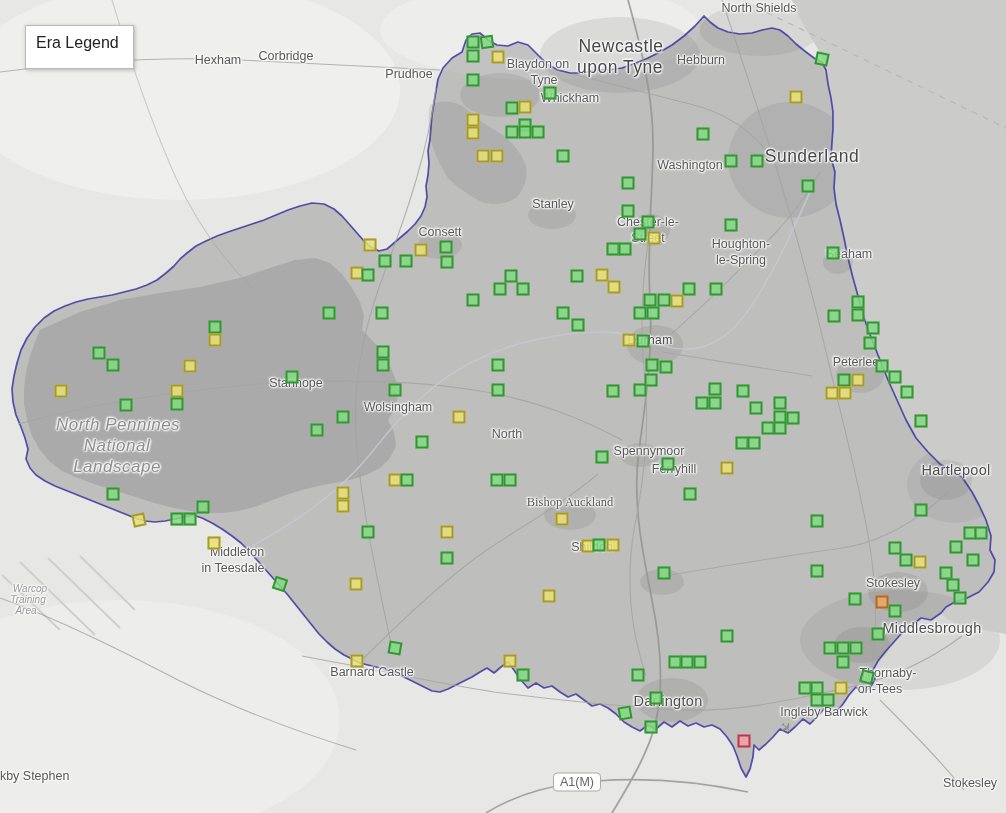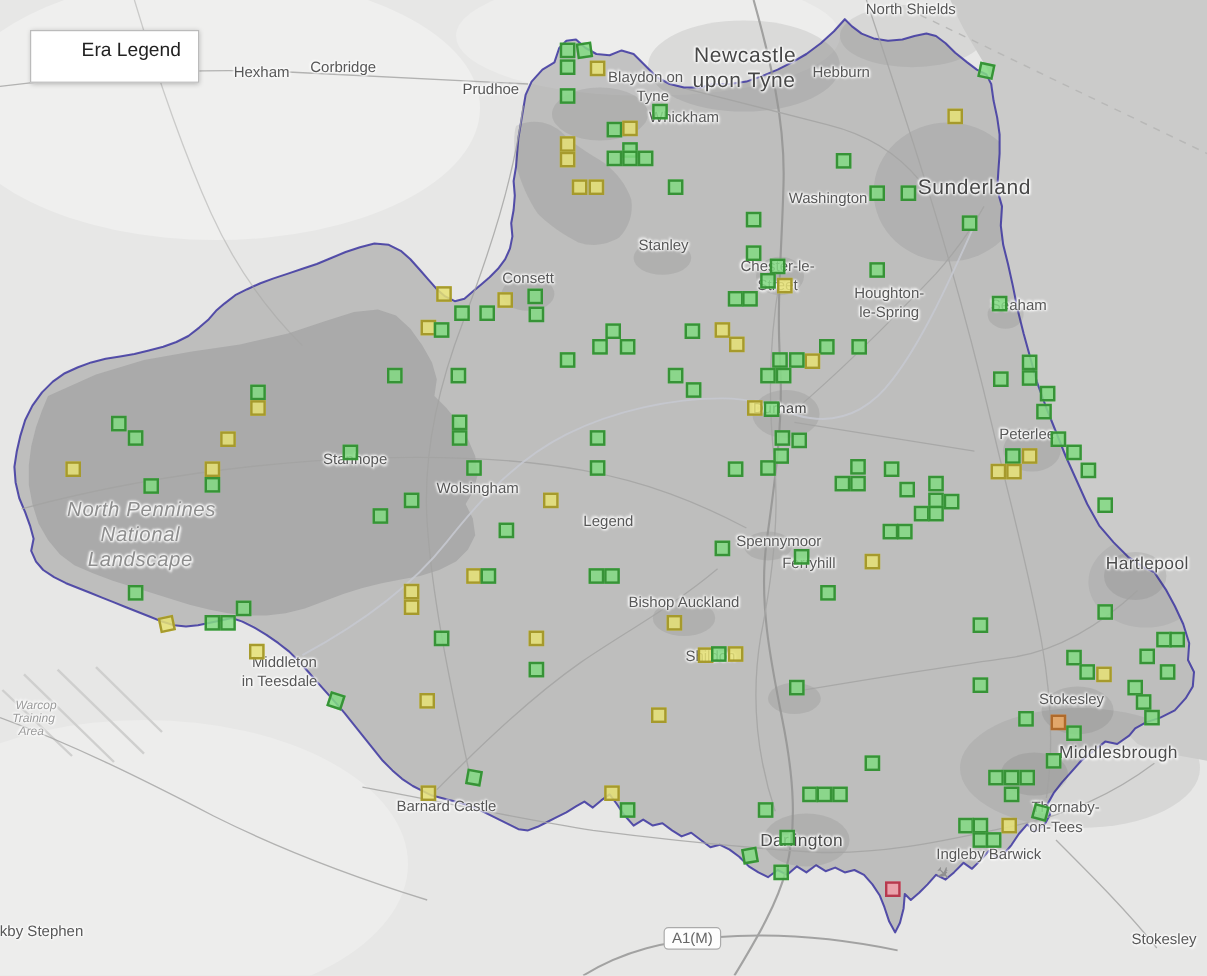--- a/index.html
+++ b/index.html
@@ -15,21 +15,21 @@
   .city-dm{font-size:12px;color:#3f3f3f;letter-spacing:.4px;}
   .area{font-style:italic;font-size:17px;color:#8d8d8d;letter-spacing:.5px;}
   .area-sm{font-style:italic;font-size:10px;color:#9a9a9a;}
   .badge{position:absolute;transform:translate(-50%,-50%);background:#fdfdfd;border:1.5px solid #ababab;
      border-radius:4px;padding:0 6px;font-size:12.5px;color:#666;line-height:17px;}
   .plane{position:absolute;transform:translate(-50%,-50%) rotate(45deg);color:#8f8f8f;font-size:15px;}
   .marker{position:absolute;width:13px;height:13px;box-sizing:border-box;border:2px solid;
      transform:translate(-50%,-50%);pointer-events:auto;cursor:pointer;}
   #legend{position:absolute;left:25px;top:25px;background:#fff;border:1px solid #bbb;
      box-shadow:1px 1px 4px rgba(0,0,0,.25);padding:8px 14px 10px 10px;z-index:50;}
-  #legend .title{font-size:16px;color:#222;margin-bottom:6px;margin-left:32px;}
+  #legend .title{font-size:16px;color:#222;margin-bottom:6px;}
   .legend-row{display:flex;align-items:center;margin:5px 0;font-size:15.5px;color:#1c1c1c;}
   .legend-swatch{width:15px;height:15px;box-sizing:border-box;border:2px solid;margin-right:8px;flex:none;}
 </style>
 </head>
 <body>
 
 <div id="map">
 
   <svg id="base-svg" width="1006" height="813" viewBox="0 0 1006 813">
 
@@ -117,24 +117,24 @@
       <span class="map-label town" style="left: 690px; top: 165px;">Washington</span>
       <span class="map-label town" style="left: 553px; top: 204px;">Stanley</span>
       <span class="map-label town" style="left: 648px; top: 222px;">Chester-le-</span>
       <span class="map-label town" style="left: 648px; top: 238px;">Street</span>
       <span class="map-label town" style="left: 741px; top: 244px;">Houghton-</span>
       <span class="map-label town" style="left: 741px; top: 260px;">le-Spring</span>
       <span class="map-label town" style="left: 849px; top: 254px;">Seaham</span>
       <span class="map-label town" style="left: 440px; top: 232px;">Consett</span>
       <span class="map-label town" style="left: 296px; top: 383px;">Stanhope</span>
       <span class="map-label town" style="left: 398px; top: 407px;">Wolsingham</span>
-      <span class="map-label town" style="left: 507px; top: 434px;">Legend</span>
+      <span class="map-label town" style="left: 507px; top: 434px;">North</span>
       <span class="map-label town" style="left: 649px; top: 451px;">Spennymoor</span>
       <span class="map-label town" style="left: 674px; top: 469px;">Ferryhill</span>
-      <span class="map-label town" style="left: 570px; top: 502px;">Bishop Auckland</span>
+      <span class="map-label town" style="left: 570px; top: 502px; font-family: Liberation Serif, serif;">Bishop Auckland</span>
       <span class="map-label town" style="left: 592px; top: 547px;">Shildon</span>
       <span class="map-label town" style="left: 856px; top: 362px;">Peterlee</span>
       <span class="map-label town" style="left: 237px; top: 552px;">Middleton</span>
       <span class="map-label town" style="left: 233px; top: 568px;">in Teesdale</span>
       <span class="map-label town" style="left: 372px; top: 672px;">Barnard Castle</span>
       <span class="map-label town" style="left: 893px; top: 583px;">Stokesley</span>
       <span class="map-label town" style="left: 888px; top: 673px;">Thornaby-</span>
       <span class="map-label town" style="left: 880px; top: 689px;">on-Tees</span>
       <span class="map-label town" style="left: 824px; top: 712px;">Ingleby Barwick</span>
       <span class="map-label town" style="left: 970px; top: 783px;">Stokesley</span>

